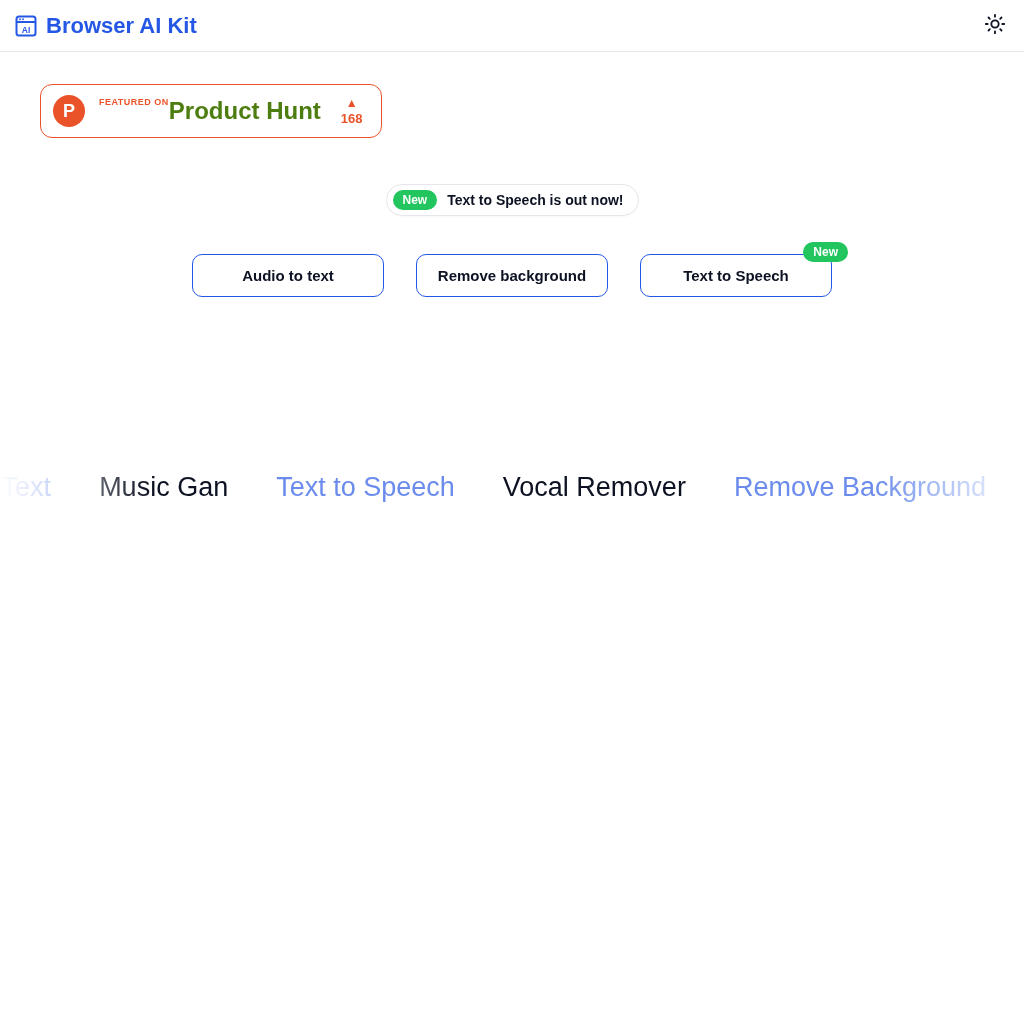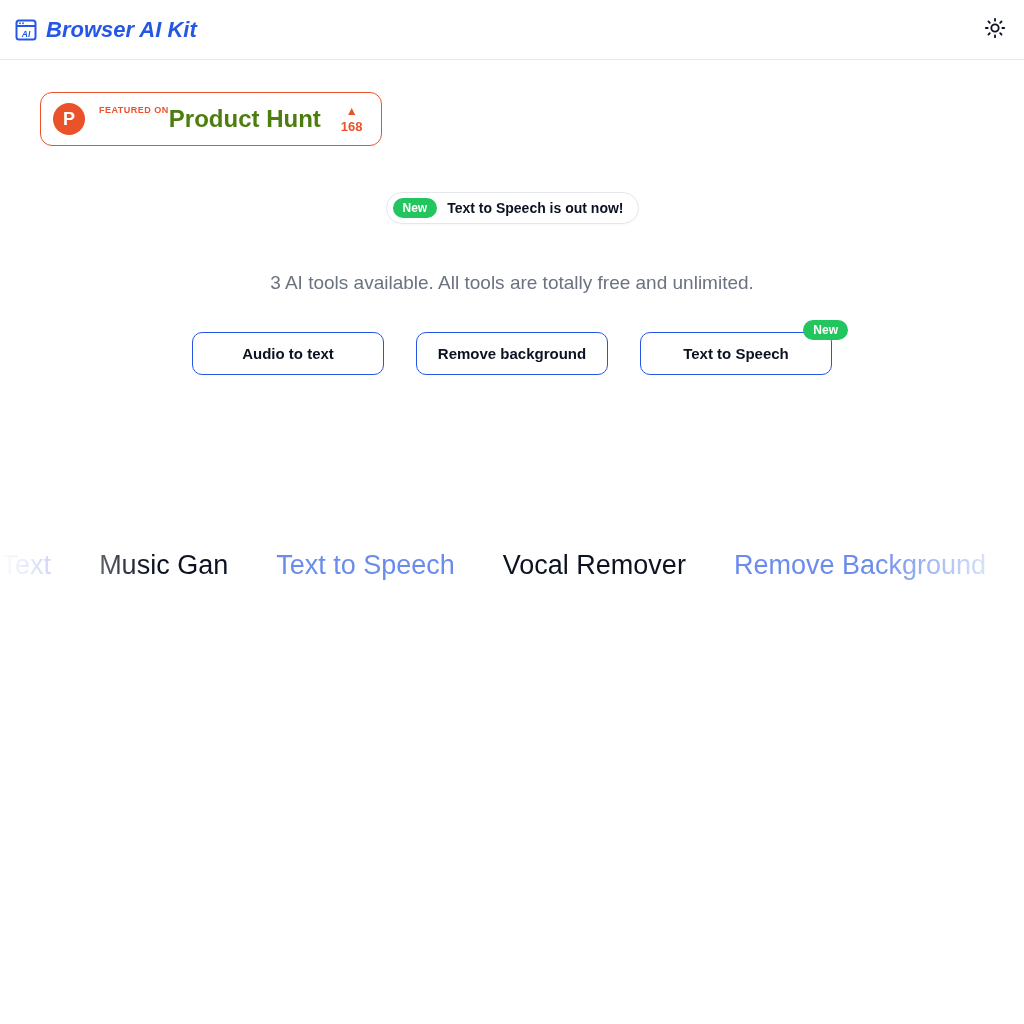--- a/index.html
+++ b/index.html
@@ -10,22 +10,21 @@
   height: 1024px;
   overflow: hidden;
   color: #0c1222;
 }
 .header {
   display: flex;
   align-items: center;
   justify-content: space-between;
   padding: 0 14px;
   border-bottom: 1px solid #e5e7eb;
-  height: 60px;
-  font-style: italic;
+  height: 52px;
 }
 .brand {
   display: flex;
   align-items: center;
   gap: 8px;
 }
 .logo {
   width: 24px;
   height: 24px;
 }
@@ -196,21 +195,20 @@
     <span class="ph-tri">▲</span>
     <span class="ph-count">168</span>
   </span>
 </a>
 
 <div class="hero">
   <a class="announce">
     <span class="pill-new">New</span>
     <span class="announce-text">Text to Speech is out now!</span>
   </a>
-  <p class="subtitle">3 AI tools available. All tools are totally free and unlimited.</p>
 
   <div class="tool-buttons">
     <div class="tool-btn-wrap">
       <button class="tool-btn">Audio to text</button>
     </div>
     <div class="tool-btn-wrap">
       <button class="tool-btn">Remove background</button>
     </div>
     <div class="tool-btn-wrap">
       <button class="tool-btn">Text to Speech</button>

